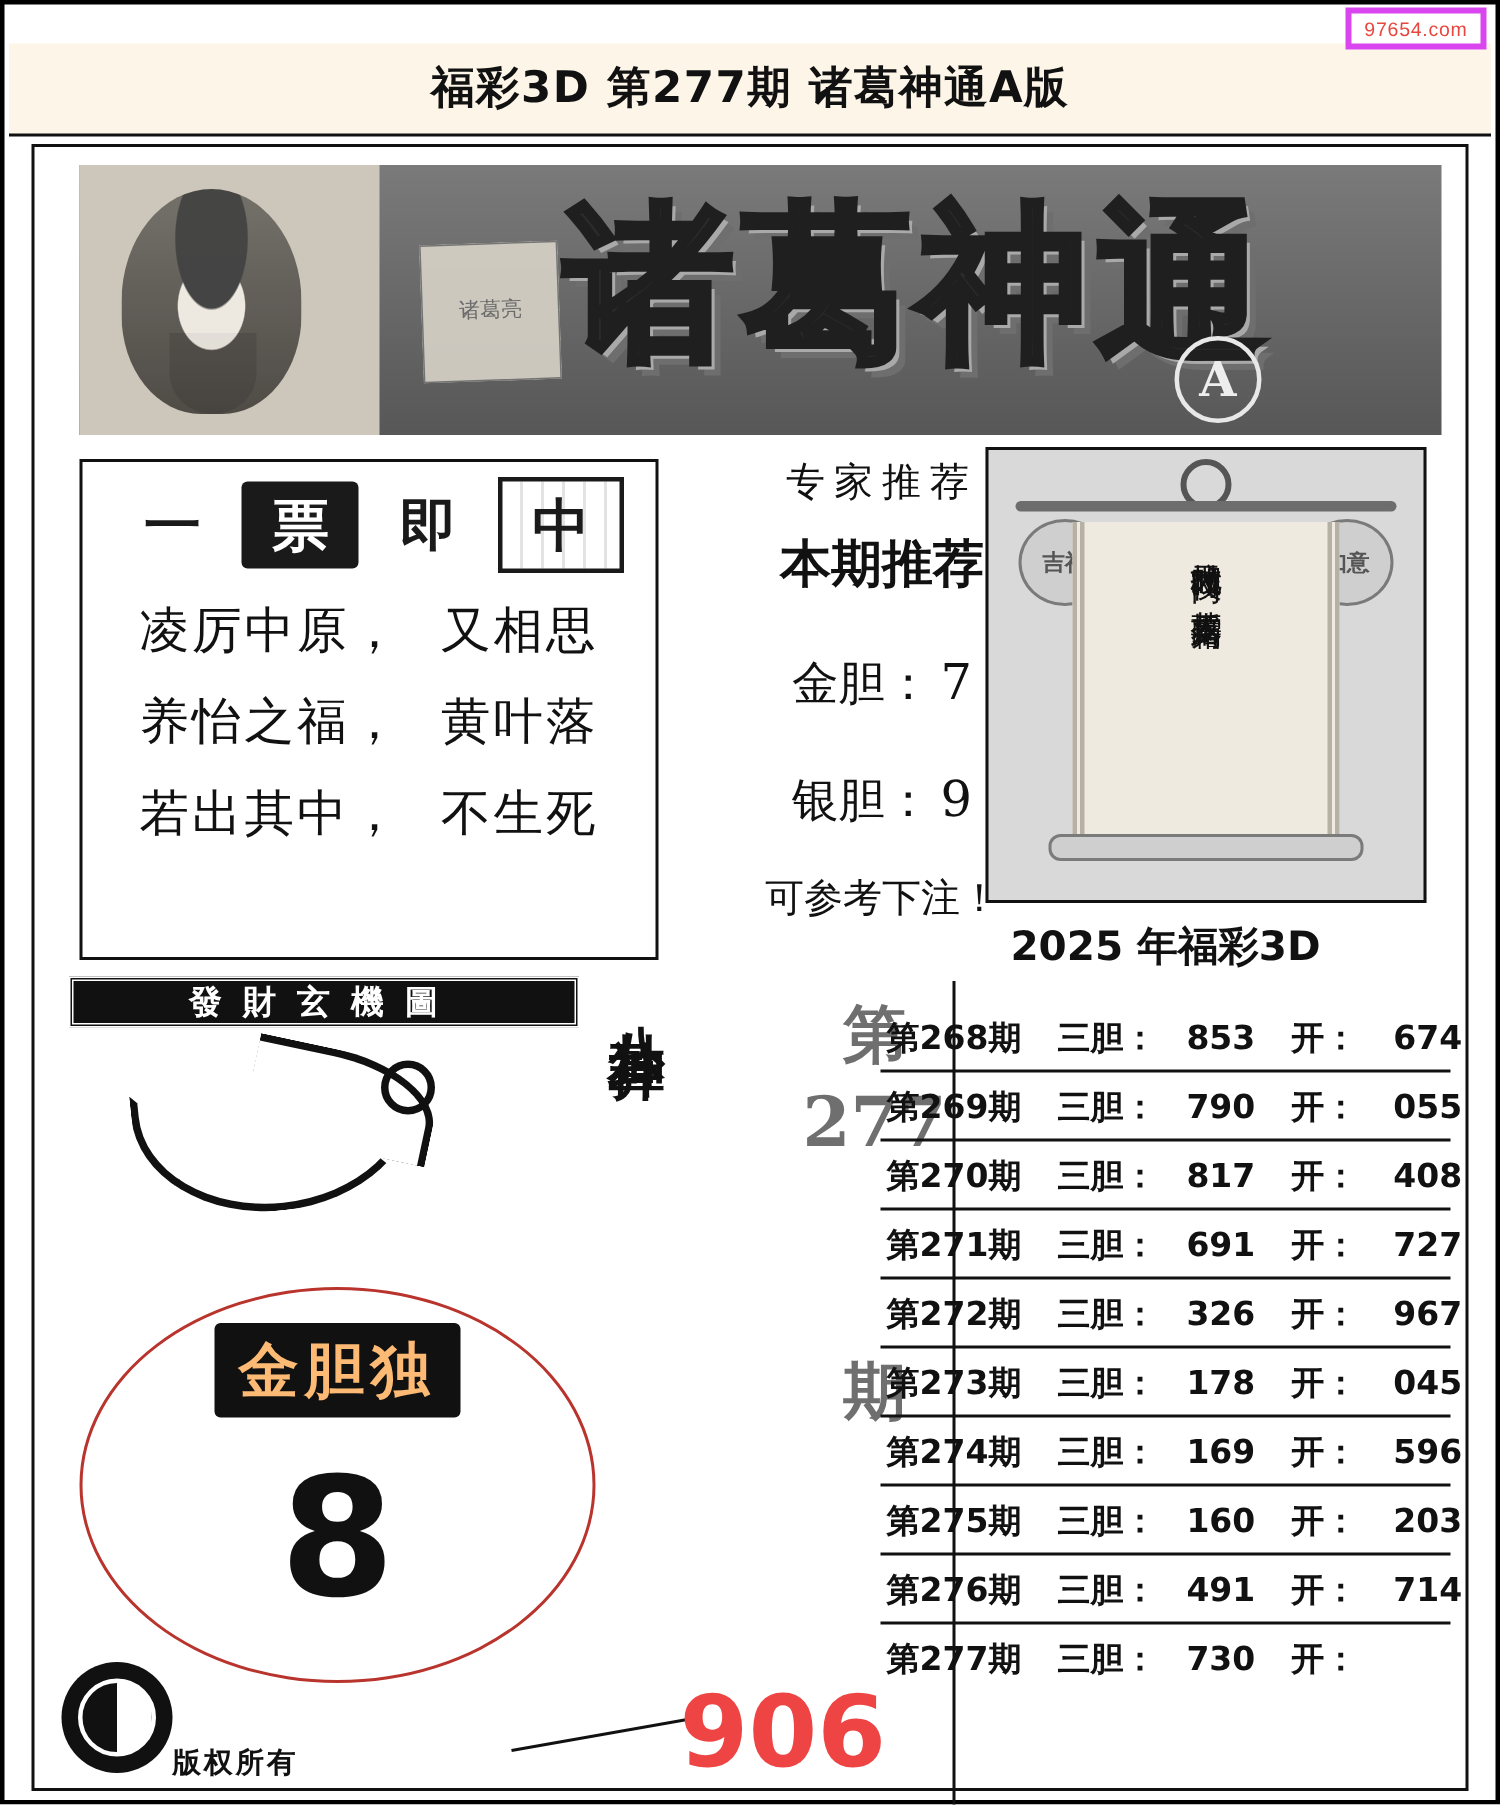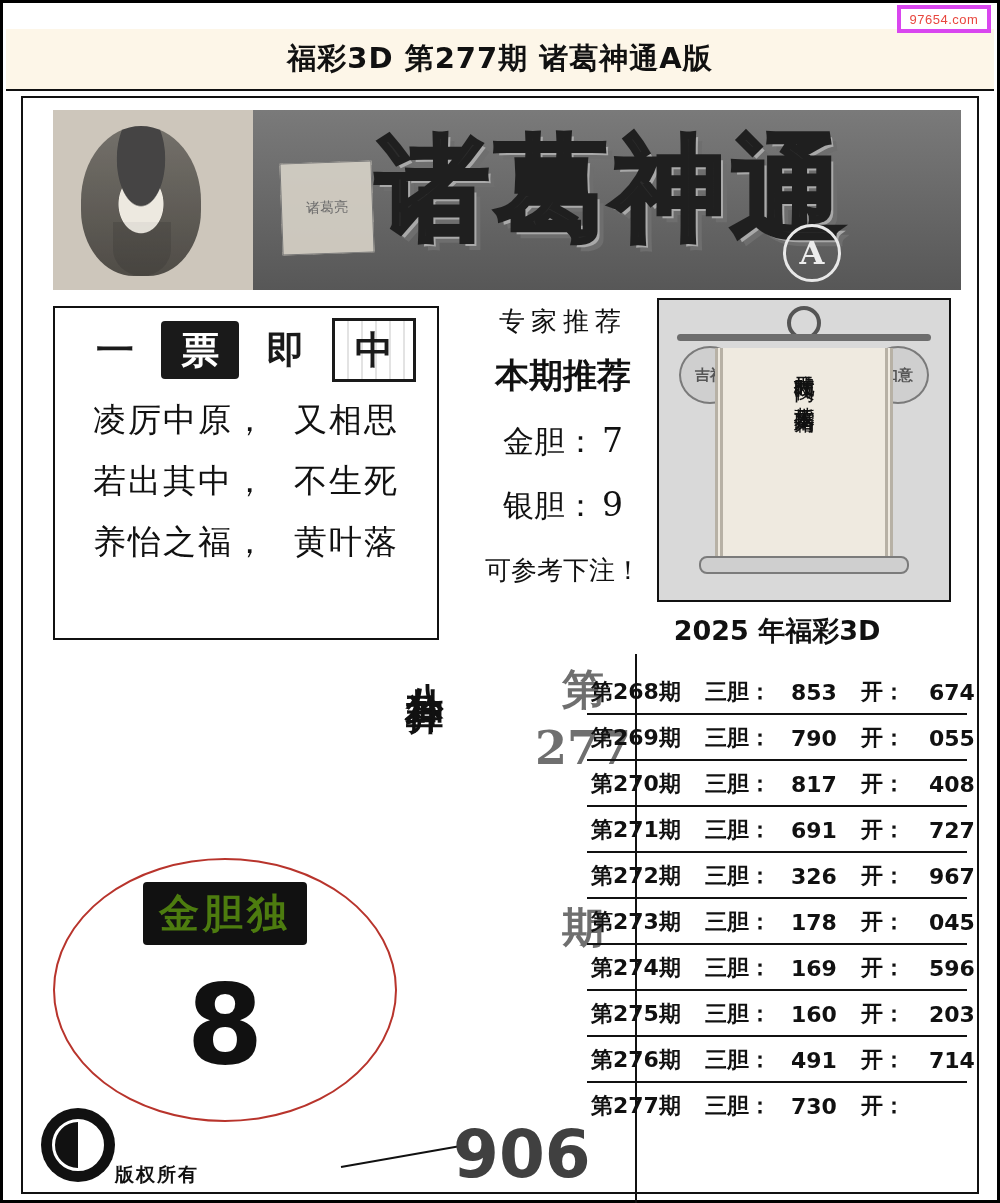--- a/index.html
+++ b/index.html
@@ -128,32 +128,32 @@
   }
   .poem-line{
     display:flex;justify-content:center;gap:26px;
     font-size:33px;color:#111;margin-top:16px;
     font-family:"DejaVu Serif","Liberation Serif",serif;
     letter-spacing:2px;
   }
 
   
   .expert{
-    position:absolute;left:430px;top:206px;width:220px;
+    position:absolute;left:455px;top:206px;width:220px;
   }
   .expert .rec-label{
     text-align:center;font-size:26px;color:#111;letter-spacing:6px;
     font-family:"DejaVu Serif","Liberation Serif",serif;
   }
   .expert .rec-title{
     text-align:center;font-size:34px;font-weight:bold;color:#111;margin-top:14px;
     font-family:"DejaVu Sans","Liberation Sans",sans-serif;
   }
   .expert .pick{
-    margin-top:22px;font-size:31px;color:#111;text-align:center;
+    margin-top:36px;font-size:31px;color:#111;text-align:center;
     font-family:"DejaVu Serif","Liberation Serif",serif;
   }
   .expert .pick .num{font-size:33px;margin-left:6px;}
   .expert .note{
     margin-top:26px;text-align:center;font-size:26px;color:#111;
     font-family:Liberation Mono, monospace;
   }
 
   
   .scroll-box{
@@ -274,33 +274,33 @@
   }
 
   
   .gold{
     position:absolute;left:30px;top:760px;width:340px;height:260px;
     border:2px solid #b8342c;border-radius:50%;
     background:#fff;
   }
   .gold .label{
     position:absolute;left:50%;top:22px;transform:translateX(-50%);
-    background:#111;color:#4d7c0f;font-size:40px;font-weight:bold;
+    background:#111;color:#fdba74;font-size:40px;font-weight:bold;
     padding:4px 16px;letter-spacing:4px;border-radius:4px;
     font-family:Liberation Mono, monospace;
     white-space:nowrap;
   }
   .gold .num{
     position:absolute;left:50%;top:110px;transform:translateX(-50%);
     font-size:110px;font-weight:bold;color:#111;line-height:1;
     font-family:"DejaVu Sans","Liberation Sans",sans-serif;
   }
   .tri-num{
     position:absolute;left:430px;top:1018px;
-    font-size:66px;font-weight:bold;color:#404040;
+    font-size:66px;font-weight:bold;color:#ef4444;
     font-family:"DejaVu Sans","Liberation Sans",sans-serif;
   }
   .lead-line{
     position:absolute;left:318px;top:1068px;width:120px;height:2px;background:#111;
     transform:rotate(-10deg);transform-origin:left center;
   }
 
   
   .bagua-logo{
     position:absolute;left:18px;bottom:10px;width:74px;height:74px;
@@ -345,26 +345,26 @@
         <div class="ph-cell">一</div>
         <div class="ph-cell inv">票</div>
         <div class="ph-cell">即</div>
         <div class="ph-cell grid">中</div>
       </div>
       <div class="poem-line">
         <span>凌厉中原，</span>
         <span>又相思</span>
       </div>
       <div class="poem-line">
+        <span>养怡之福，</span>
+        <span>黄叶落</span>
+      </div>
+      <div class="poem-line">
         <span>若出其中，</span>
         <span>不生死</span>
-      </div>
-      <div class="poem-line">
-        <span>养怡之福，</span>
-        <span>黄叶落</span>
       </div>
     </div>
 
     <div class="expert">
       <div class="rec-label">专家推荐</div>
       <div class="rec-title">本期推荐</div>
       <div class="pick">
         <span>金胆：</span><span class="num">7</span>
       </div>
       <div class="pick">
@@ -377,20 +377,26 @@
       <div class="hook"></div>
       <div class="rod"></div>
       <div class="tag l">吉祥</div>
       <div class="tag r">如意</div>
       <div class="paper">
         <div class="vtext">拄杖无时夜叩门 草木摇落露为霜</div>
       </div>
       <div class="bottom-roll"></div>
     </div>
 
+    <div class="fortune">
+      <div class="bar">發財玄機圖</div>
+      <div class="art">
+        <div class="knot"></div>
+      </div>
+    </div>
 
     <div class="bagua-vert">
       <span style="writing-mode:vertical-rl;text-orientation:upright;letter-spacing:4px;">八卦神算</span>
     </div>
 
     <div class="issue-vert">
       <div class="c">第</div>
       <div class="n">277</div>
       <div class="sp"></div>
       <div class="c">期</div>

